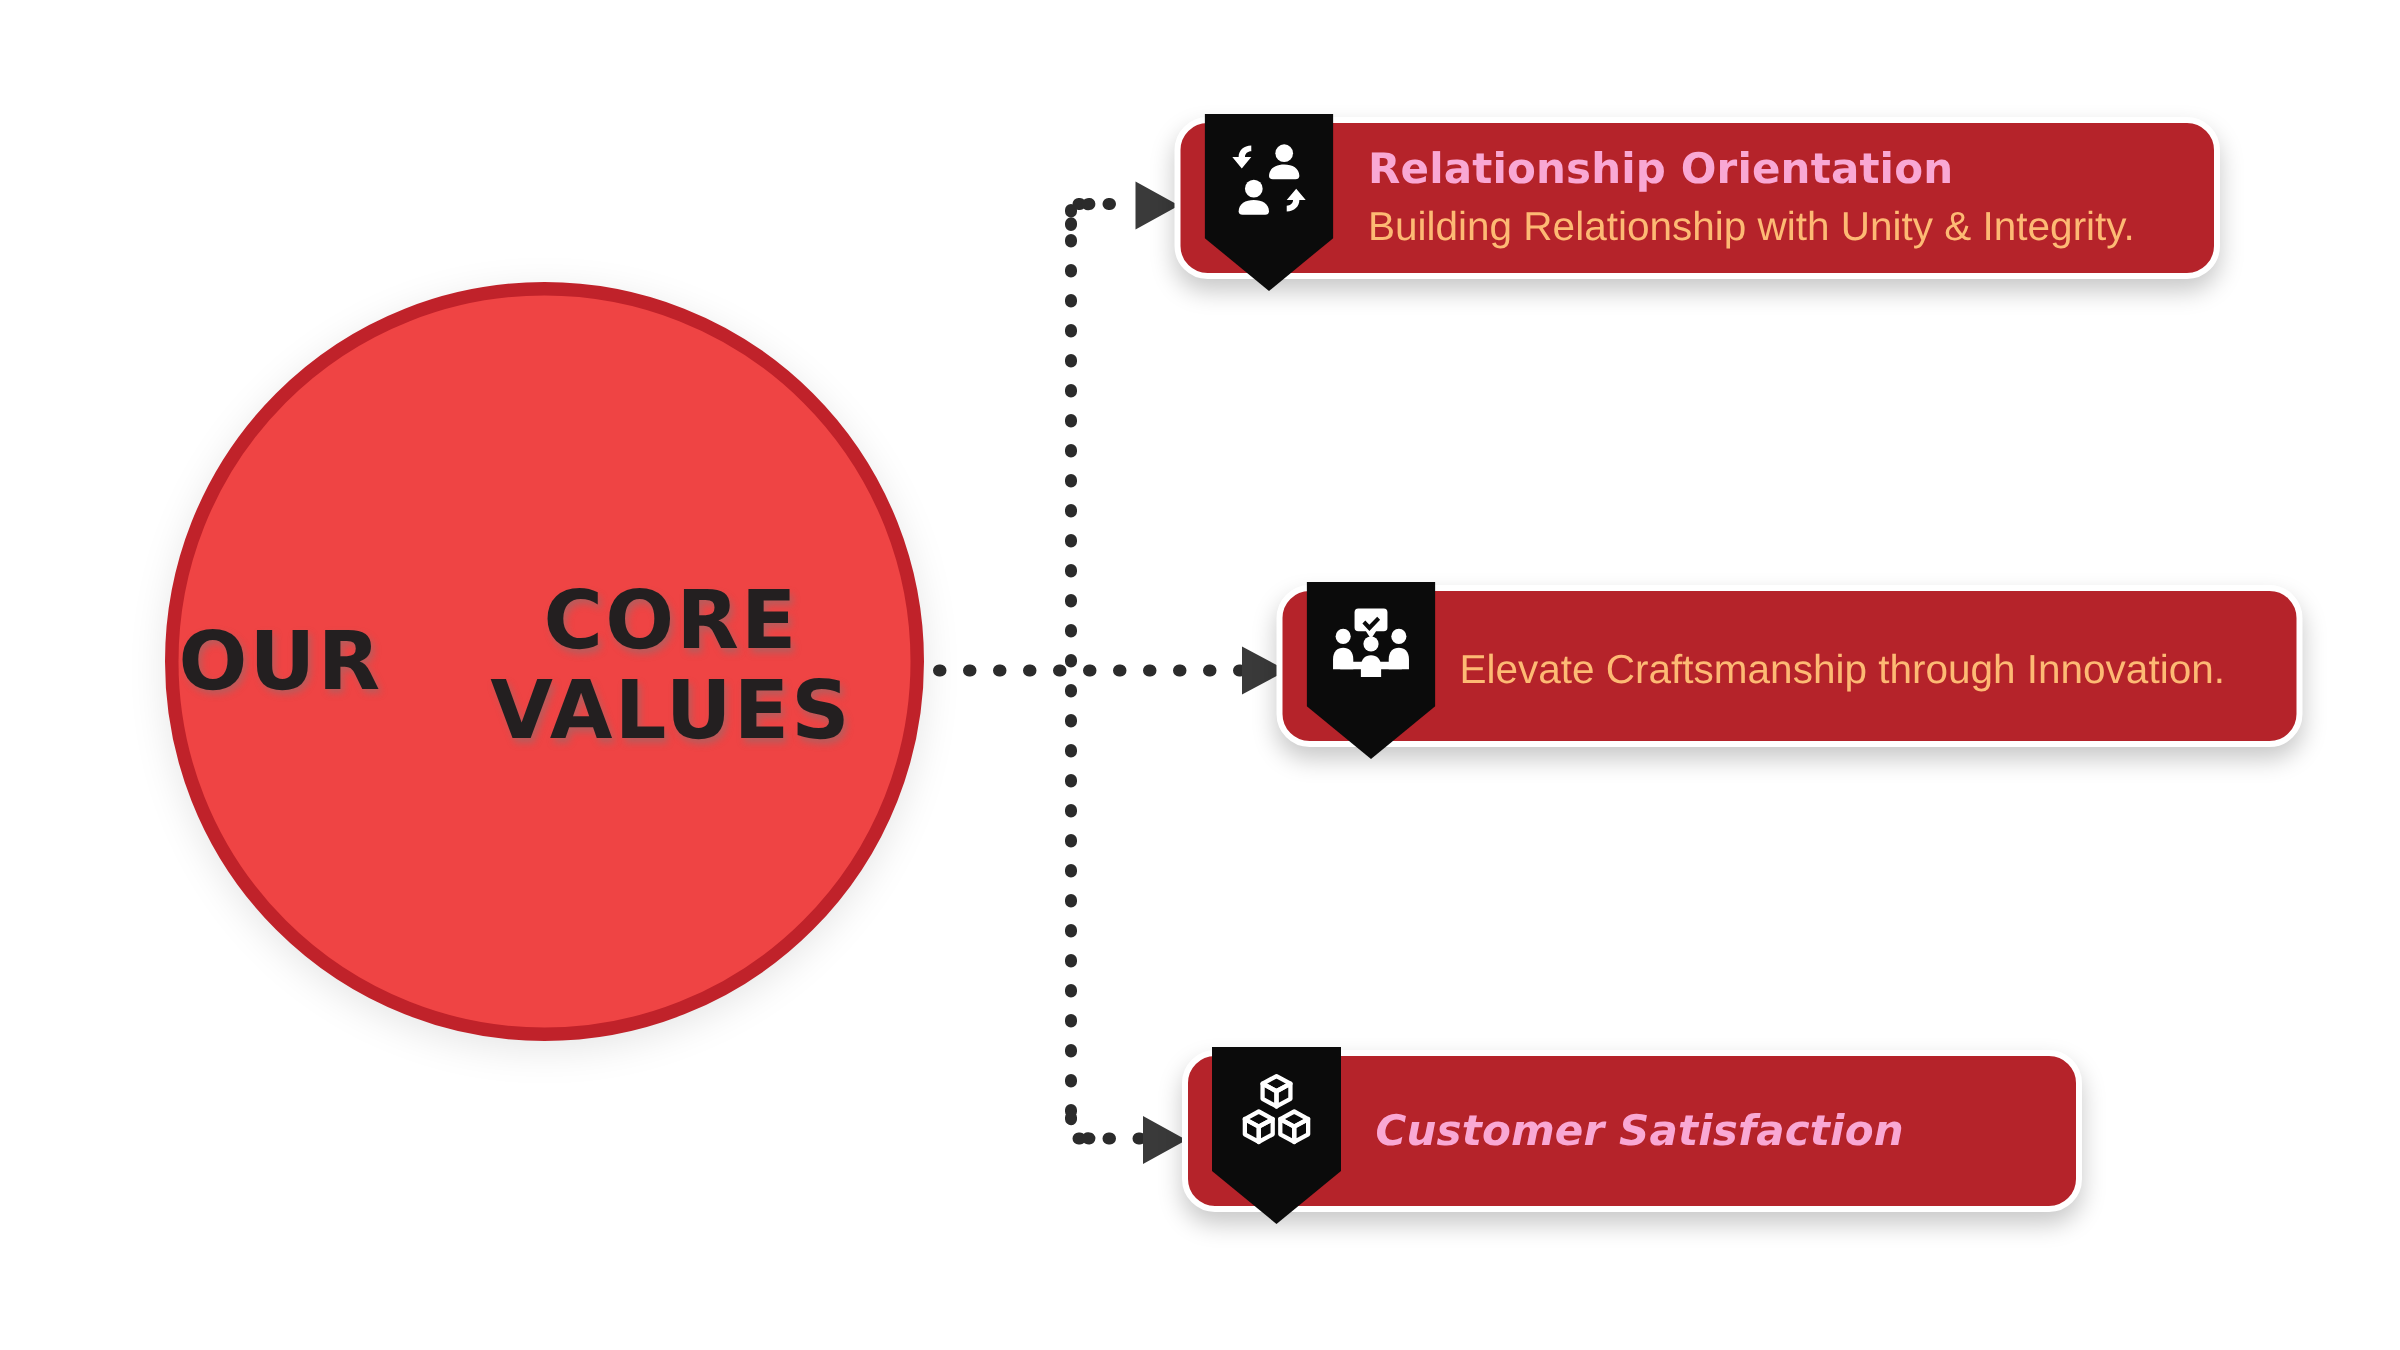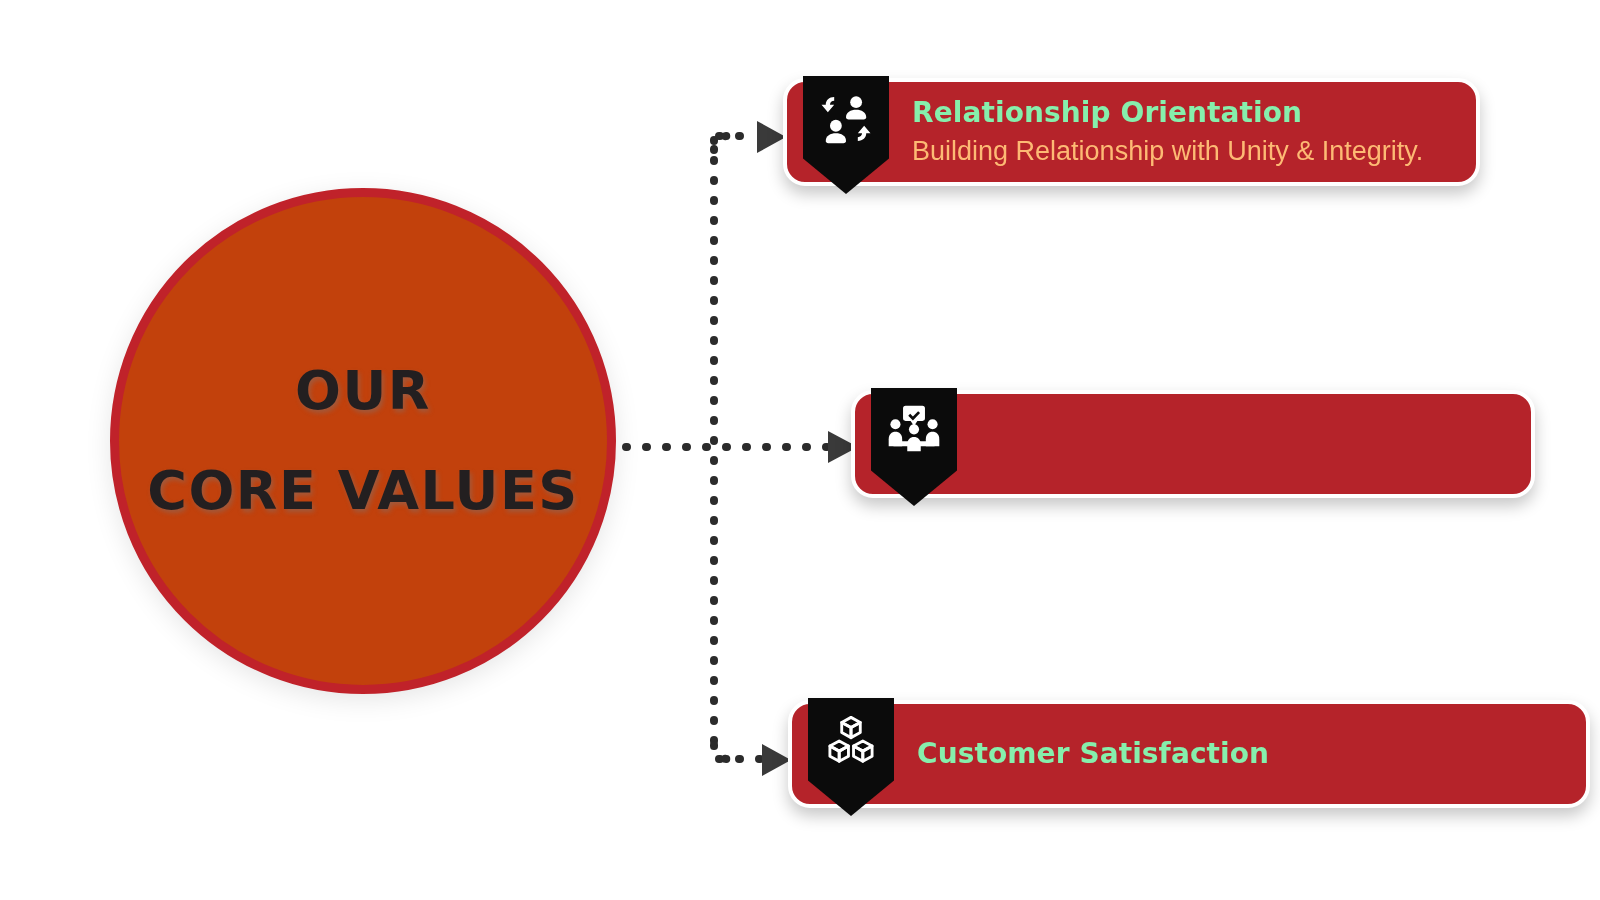--- a/index.html
+++ b/index.html
@@ -11,22 +11,22 @@
   }
   #stage { position:relative; width:1600px; height:900px; background:#fff; }
 
   
   .hub {
     position:absolute;
     left:110px; top:188px;
     width:506px; height:506px;
     border-radius:50%;
     border:9px solid #C0222A;
-    background:#c2410c;
-    display:flex; flex-direction:column;
+    background:#ef4444;
+    display:flex; flex-direction:row;
     align-items:center; justify-content:center;
     box-shadow: 0 6px 26px rgba(0,0,0,.10);
     gap: 33px;
   }
   .hub-line {
     color:#231f20;
     font-weight:bold;
     letter-spacing:1.5px;
     line-height:1.12;
     text-align:center;
@@ -45,41 +45,41 @@
     height:108px;
     background:#B5232A;
     border-radius:22px;
     border:4px solid #ffffff;
     box-shadow: 0 8px 16px rgba(0,0,0,.22);
     display:flex; align-items:stretch;
     overflow:visible;
   }
   .card.c1 { left:783px; top:78px;  width:697px; }
   .card.c2 { left:851px; top:390px; width:684px; }
-  .card.c3 { left:788px; top:700px; width:802px; }
+  .card.c3 { left:788px; top:700px; width:600px;font-style:italic; }
 
   .badge {
     position:absolute;
     left:16px; top:-6px;
     width:86px; height:118px;
     background:#0b0b0b;
     clip-path: polygon(0 0, 100% 0, 100% 70%, 50% 100%, 0 70%);
     display:flex; align-items:flex-start; justify-content:center;
     padding-top:16px;
   }
   .badge svg { width:54px; height:54px; display:block; }
 
   .card-text {
     margin-left:125px;
     padding:10px 18px 10px 0;
     display:flex; flex-direction:column; justify-content:center;
     flex:1; min-width:0;
   }
   .card-title {
-    color:#86efac;
+    color:#f9a8d4;
     font-weight:bold;
     font-size:28px;
     line-height:1.16;
     letter-spacing:.1px;
     white-space:nowrap;
     font-family:"DejaVu Sans", sans-serif;
   }
   .card-sub {
     color:#fdba74;
     font-size:27px;
@@ -150,20 +150,21 @@
         <circle cx="10" cy="24" r="6"></circle>
         <path d="M2 42c0-6 3.5-9 8-9s8 3 8 9v8H2z"></path>
         <circle cx="54" cy="24" r="6"></circle>
         <path d="M46 42c0-6 3.5-9 8-9s8 3 8 9v8H46z"></path>
         <circle cx="32" cy="30" r="6"></circle>
         <path d="M24 48c0-6 3.5-9 8-9s8 3 8 9v8H24z"></path>
         <rect x="6" y="44" width="52" height="6" rx="2"></rect>
       </svg>
     </div>
     <div class="card-text">
+      <div class="card-sub">Elevate Craftsmanship through Innovation.</div>
     </div>
   </div>
 
   <div class="card c3">
     <div class="badge">
       <svg viewBox="0 0 64 64" xmlns="http://www.w3.org/2000/svg" fill="none" stroke="#ffffff" stroke-width="3.4" stroke-linejoin="round" stroke-linecap="round">
         <path d="M32 4l11 6-11 6-11-6z"></path>
         <path d="M21 10v12l11 6V16z"></path>
         <path d="M43 10v12l-11 6V16z"></path>
         <path d="M18 32l11 6-11 6-11-6z"></path>

